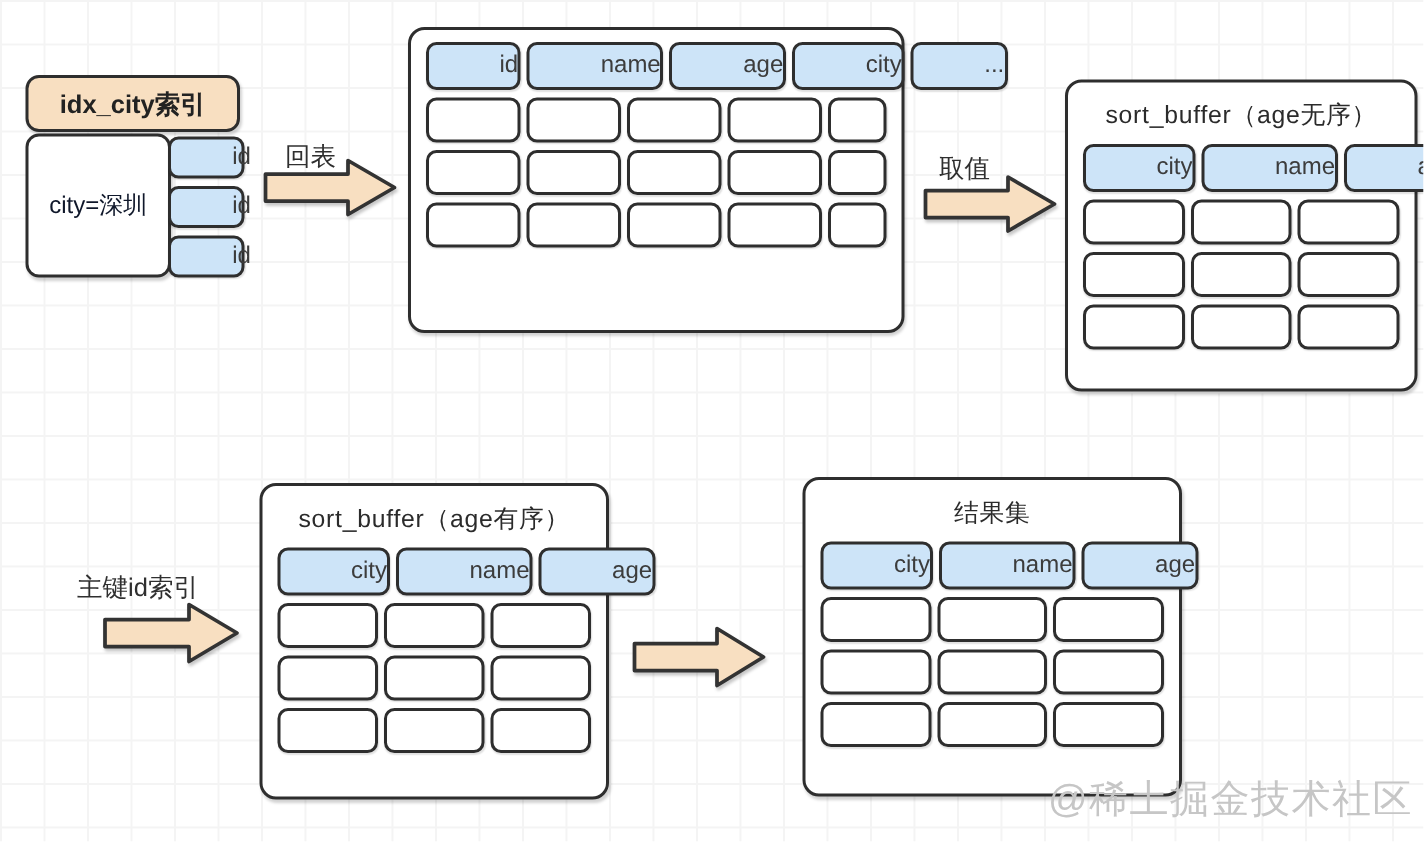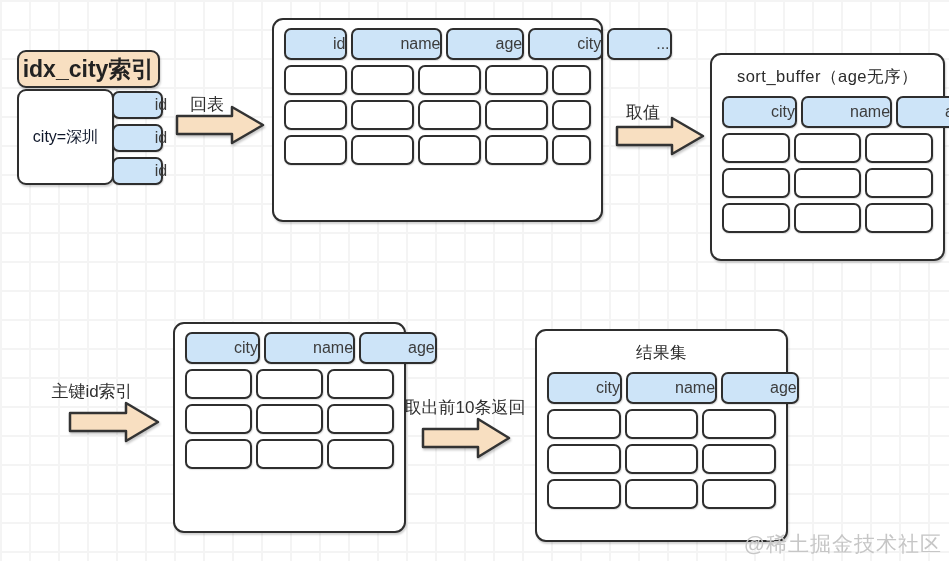--- a/index.html
+++ b/index.html
@@ -30,42 +30,42 @@
     height:30px;background:#ffffff;border:2px solid #2e2e2e;border-radius:7px;
     box-sizing:border-box;display:flex;align-items:center;justify-content:center;
     font-size:16px;color:#3c3c3c;box-shadow:0.5px 1px 1px rgba(0,0,0,0.12);
   }
   .cell.head{background:#cde4f8;height:32px;padding-left:47px;}
   
   .idx-header{
     position:absolute;left:17px;top:50px;width:143px;height:38px;box-sizing:border-box;
     background:#f8dfc1;border:2.5px solid #2e2e2e;border-radius:9px;
     display:flex;align-items:center;justify-content:center;
-    font-weight:bold;font-size:23px;color:#222;box-shadow:1px 2px 2px rgba(0,0,0,0.18);
+    font-weight:bold;font-size:17px;color:#222;box-shadow:1px 2px 2px rgba(0,0,0,0.18);
   }
   .idx-body{
     position:absolute;left:17px;top:89px;width:97px;height:96px;box-sizing:border-box;
     background:#ffffff;border:2.5px solid #2e2e2e;border-radius:9px;
     display:flex;align-items:center;justify-content:center;
     font-size:16px;color:#0f172a;box-shadow:1px 2px 2px rgba(0,0,0,0.18);
   }
   .idx-ids{
     position:absolute;left:112px;top:91px;width:49px;height:94px;
     display:flex;flex-direction:column;justify-content:space-between;
   }
   .idx-ids .cell{height:28px;background:#cde4f8;}
   
   .arrow-label{
     position:absolute;transform:translateX(-50%);white-space:nowrap;
     font-size:17px;color:#2f2f2f;
   }
   .arrow-svg{position:absolute;filter:drop-shadow(1px 2px 1px rgba(0,0,0,0.22));}
   
   .watermark{
-    position:absolute;right:7px;top:530px;font-size:21px;color:#c6c6c6;letter-spacing:1px;
+    position:absolute;right:7px;top:515px;font-size:26px;color:#c6c6c6;letter-spacing:1px;
   }
 </style>
 </head>
 <body>
 
 <div class="canvas">
 
   <div>
     <div class="idx-header">idx_city索引</div>
     <div class="idx-body">city=深圳</div>
@@ -132,44 +132,44 @@
         <div class="cell"></div>
       </div>
   </div>
 
   <div class="arrow-label" style="left:92px;top:380px">主键id索引</div>
   <svg class="arrow-svg" style="left:68px;top:401px" width="92" height="42" viewBox="0 0 92 42">
     <polygon points="2,12 58,12 58,2 90,21 58,40 58,30 2,30" fill="#f8dfc1" stroke="#333333" stroke-width="2.5" stroke-linejoin="round"></polygon>
   </svg>
 
   <div class="tbox" style="left:173px;top:322px;width:233px;height:211px">
+    <div class="ttitle">sort_buffer（age有序）</div>
     <div class="tgrid cols3">
         <div class="cell head">city</div>
         <div class="cell head">name</div>
         <div class="cell head">age</div>
       </div>
     <div class="tgrid cols3 body">
         <div class="cell"></div>
         <div class="cell"></div>
         <div class="cell"></div>
         <div class="cell"></div>
         <div class="cell"></div>
         <div class="cell"></div>
         <div class="cell"></div>
         <div class="cell"></div>
         <div class="cell"></div>
       </div>
   </div>
 
-  <div class="arrow-label" style="left:465px;top:396px">取出前10条返回</div>
   <svg class="arrow-svg" style="left:421px;top:417px" width="90" height="42" viewBox="0 0 90 42">
     <polygon points="2,12 57,12 57,2 88,21 57,40 57,30 2,30" fill="#f8dfc1" stroke="#333333" stroke-width="2.5" stroke-linejoin="round"></polygon>
   </svg>
 
-  <div class="tbox" style="left:535px;top:329px;width:253px;height:213px">
+  <div class="tbox" style="left:535px;top:318px;width:253px;height:213px">
     <div class="ttitle">结果集</div>
     <div class="tgrid cols3">
         <div class="cell head">city</div>
         <div class="cell head">name</div>
         <div class="cell head">age</div>
       </div>
     <div class="tgrid cols3 body">
         <div class="cell"></div>
         <div class="cell"></div>
         <div class="cell"></div>

